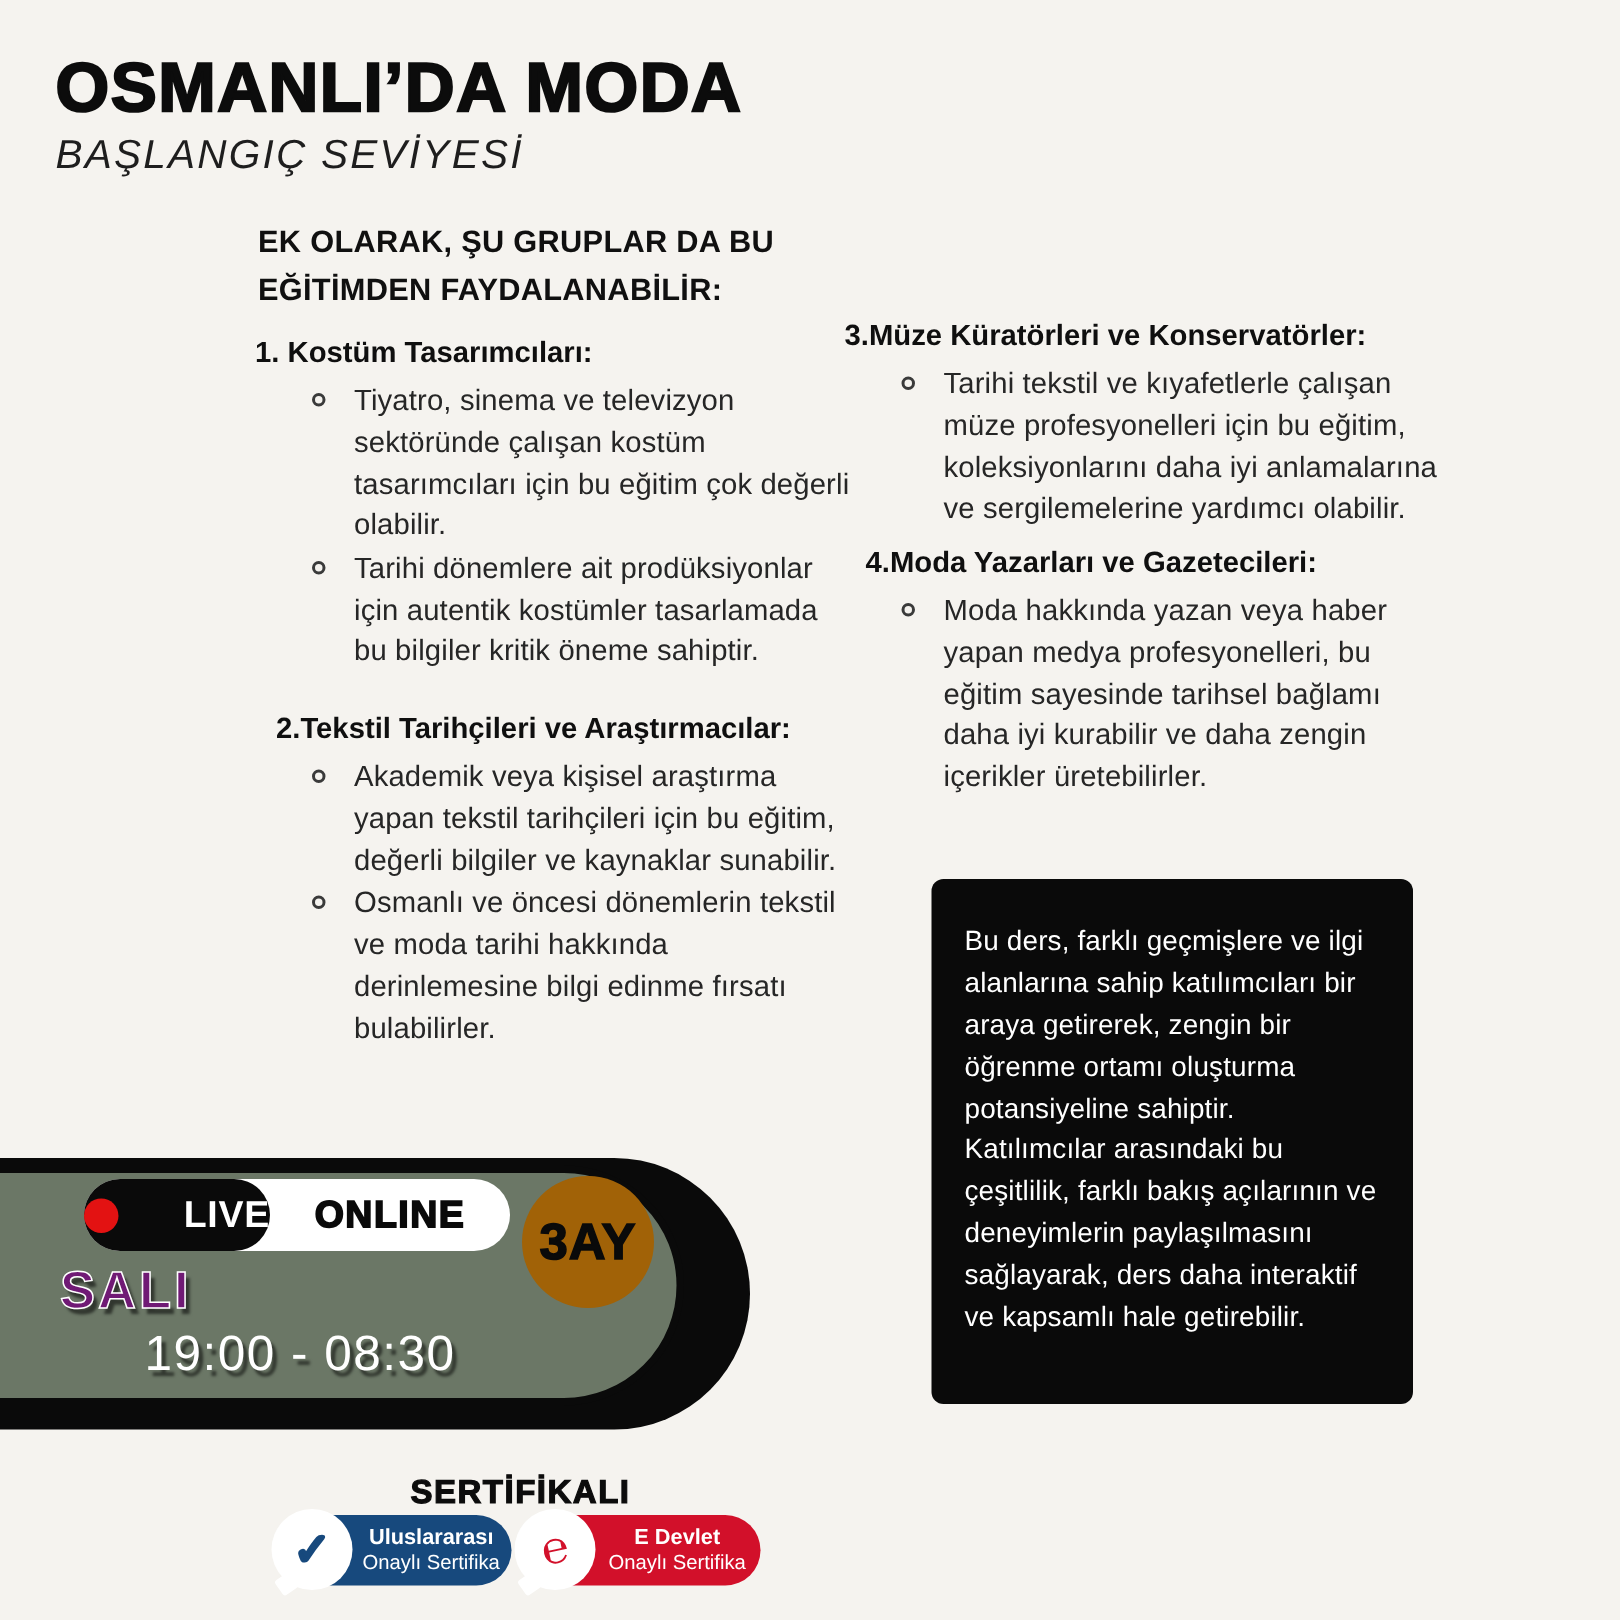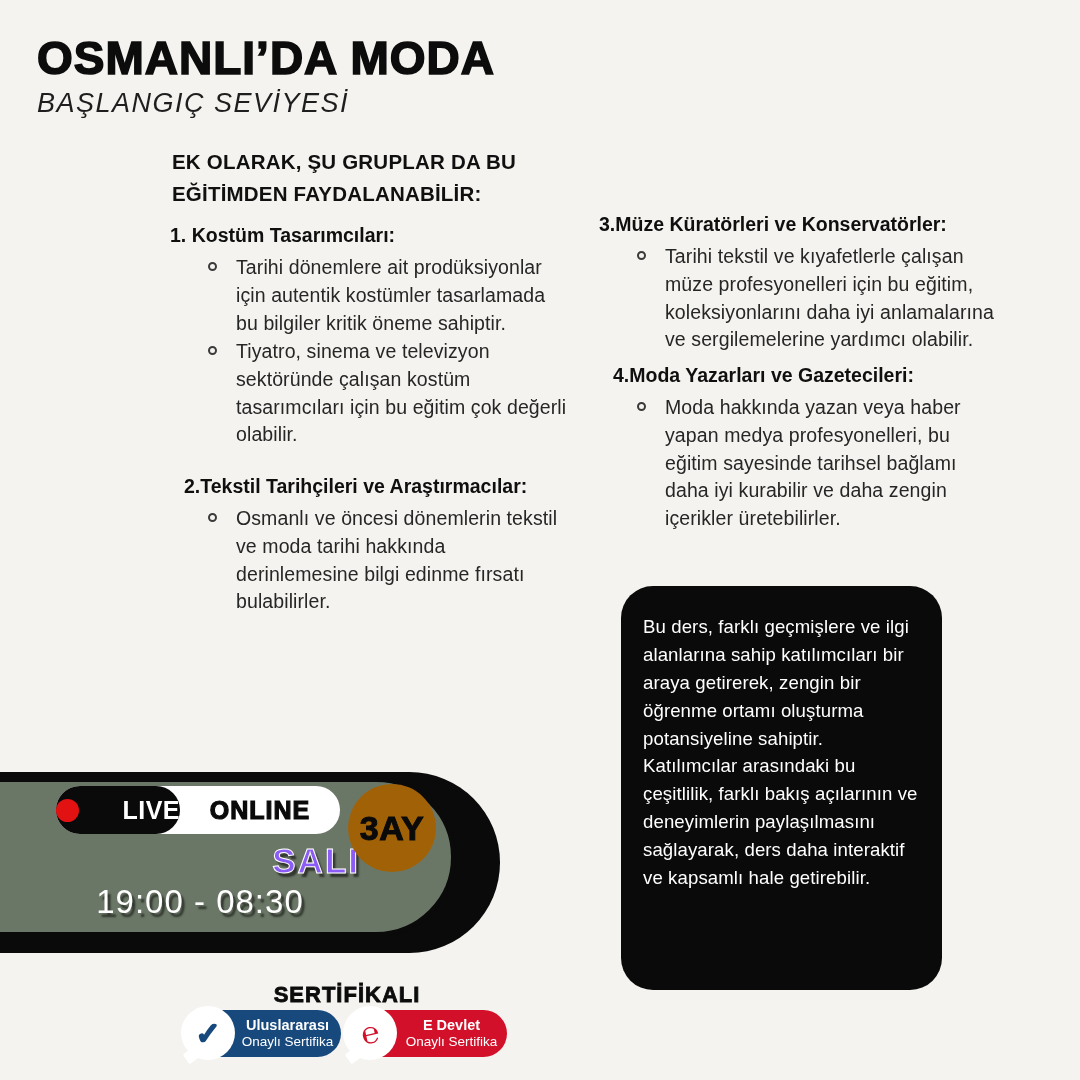--- a/index.html
+++ b/index.html
@@ -20,37 +20,37 @@
     letter-spacing:1.5px; color:#1e1e1e;
   }
   
   .intro {
     position:absolute; left:172px; top:146px; width:385px;
     font-size:20.5px; font-weight:700; line-height:1.55; letter-spacing:.2px;
     color:#101010;
   }
   
   .col-left  { position:absolute; left:170px; top:222px; width:402px; }
-  .col-right { position:absolute; left:563px; top:211px; width:397px;margin-left:36px; }
+  .col-right { position:absolute; left:563px; top:211px; width:397px; }
   .section-title { font-size:19.5px; font-weight:700; color:#0f0f0f; line-height:1.4; }
   .indented { margin-left:14px; }
   ul.bullets { list-style:none; margin:5px 0 24px 0; padding-left:66px; }
   .col-right ul.bullets { margin-bottom:8px; }
   li.bullet {
     position:relative; font-size:19.5px; line-height:1.42; color:#262626;
     margin-bottom:1px; letter-spacing:.1px;
   }
   .marker {
     position:absolute; left:-28px; top:8px; width:9px; height:9px;
     border:2px solid #3a3a3a; border-radius:50%; display:inline-block;
   }
   
   .info-card {
-    position:absolute; left:621px; top:586px; width:321px; height:404px;
-    background:#0a0a0a; border-radius:32px; padding:27px 21px 0 22px;
+    position:absolute; left:621px; top:586px; width:321px; height:350px;
+    background:#0a0a0a; border-radius:8px; padding:27px 21px 0 22px;
     color:#fff; font-size:18.6px; line-height:1.5; letter-spacing:.1px;
   }
   
   .schedule-shadow {
     position:absolute; left:-90px; top:772px; width:590px; height:181px;
     background:#0a0a0a; border-radius:0 95px 95px 0;
   }
   .schedule-pill {
     position:absolute; left:-90px; top:777px; width:546px; height:160px;
     background:#6b7766; border:5px solid #0a0a0a; border-radius:0 85px 85px 0;
@@ -63,22 +63,22 @@
     height:48px; width:124px; background:#0a0a0a; border-radius:27px;
     display:flex; align-items:center; justify-content:space-between; gap:8px;
   }
   .live-dot { width:23px; height:23px; border-radius:50%; background:#e31212; }
   .live-text { color:#fff; font-size:25px; font-weight:700; letter-spacing:.5px; }
   .online-text {
     flex:1; text-align:center; color:#0a0a0a; font-size:25px; font-weight:700;
     letter-spacing:1px; -webkit-text-stroke:1.2px #0a0a0a;
   }
   .day {
-    position:absolute; left:40px; top:841px; width:320px; text-align:right;
-    color:#8b5cf6; font-size:35px; font-weight:700; letter-spacing:2px;
+    position:absolute; left:40px; top:841px; width:320px; text-align:left;
+    color:#701a75; font-size:35px; font-weight:700; letter-spacing:2px;
     -webkit-text-stroke:1px #fff; text-shadow:3px 4px 2px rgba(0,0,0,.55);
   }
   .time {
     position:absolute; left:20px; top:883px; width:360px; text-align:center;
     color:#fff; font-size:33px; font-weight:400; letter-spacing:1px;
     text-shadow:3px 4px 2px rgba(0,0,0,.55);
   }
   .duration-circle {
     position:absolute; left:348px; top:784px; width:88px; height:88px;
     background:#a16207; border-radius:50%; display:flex; align-items:center;
@@ -123,31 +123,35 @@
   </header>
 
   <div class="intro">EK OLARAK, ŞU GRUPLAR DA BU EĞİTİMDEN FAYDALANABİLİR:</div>
 
   <div class="col-left">
     <section>
       <div class="section-title">1. Kostüm Tasarımcıları:</div>
       <ul class="bullets">
         <li class="bullet">
           <span class="marker"></span>
+          <span>Tiyatro, sinema ve televizyon sektöründe çalışan kostüm tasarımcıları için bu eğitim çok değerli olabilir.</span>
+        </li>
+        <li class="bullet">
+          <span class="marker"></span>
           <span>Tarihi dönemlere ait prodüksiyonlar için autentik kostümler tasarlamada bu bilgiler kritik öneme sahiptir.</span>
         </li>
-        <li class="bullet">
-          <span class="marker"></span>
-          <span>Tiyatro, sinema ve televizyon sektöründe çalışan kostüm tasarımcıları için bu eğitim çok değerli olabilir.</span>
-        </li>
       </ul>
     </section>
     <section>
       <div class="section-title indented">2.Tekstil Tarihçileri ve Araştırmacılar:</div>
       <ul class="bullets">
+        <li class="bullet">
+          <span class="marker"></span>
+          <span>Akademik veya kişisel araştırma yapan tekstil tarihçileri için bu eğitim, değerli bilgiler ve kaynaklar sunabilir.</span>
+        </li>
         <li class="bullet">
           <span class="marker"></span>
           <span>Osmanlı ve öncesi dönemlerin tekstil ve moda tarihi hakkında derinlemesine bilgi edinme fırsatı bulabilirler.</span>
         </li>
       </ul>
     </section>
   </div>
 
   <div class="col-right">
     <section>

